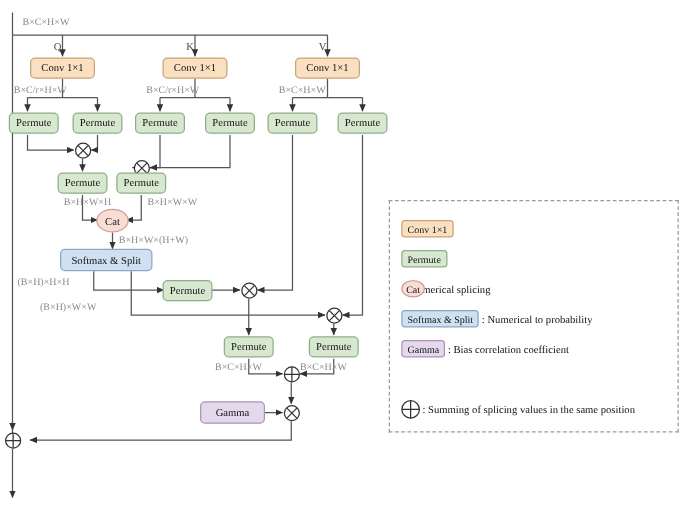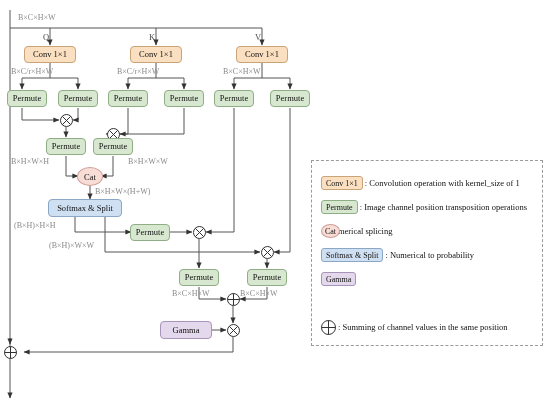--- a/index.html
+++ b/index.html
@@ -200,31 +200,31 @@
   <div class="op" style="left:106.5px;top:127.5px;">
     <svg width="13" height="13">
         <circle cx="6.5" cy="6.5" r="6" fill="#fff" stroke="#333" stroke-width="1"></circle>
       <path d="M2.3,2.3 L10.7,10.7 M10.7,2.3 L2.3,10.7" stroke="#333" stroke-width="1"></path>
       </svg>
   </div>
 
   <div class="node permute" style="left:46px;top:138px;width:40px;height:17px;">Permute</div>
   <div class="node permute" style="left:93px;top:138px;width:40px;height:17px;">Permute</div>
 
-  <div class="lbl" style="left:11px;top:158px;">B×H×W×H</div>
-  <div class="lbl" style="left:128px;top:158px;text-align:center;">B×H×W×W</div>
+  <div class="lbl" style="left:11px;top:158px;padding-left:40px;">B×H×W×H</div>
+  <div class="lbl" style="left:118px;top:158px;text-align:center;">B×H×W×W</div>
 
   <div class="cat" style="left:77px;top:167px;">Cat</div>
 
   <div class="lbl" style="left:95px;top:188px;">B×H×W×(H+W)</div>
 
   <div class="node softmax" style="left:48px;top:199px;width:74px;height:18px;">Softmax &amp; Split</div>
 
   <div class="lbl" style="left:14px;top:222px;">(B×H)×H×H</div>
-  <div class="lbl" style="left:49px;top:242px;">(B×H)×W×W</div>
+  <div class="lbl" style="left:32px;top:242px;">(B×H)×W×W</div>
 
   <div class="node permute" style="left:130px;top:224px;width:40px;height:17px;">Permute</div>
 
   <div class="op" style="left:192.5px;top:225.5px;">
     <svg width="13" height="13">
         <circle cx="6.5" cy="6.5" r="6" fill="#fff" stroke="#333" stroke-width="1"></circle>
       <path d="M2.3,2.3 L10.7,10.7 M10.7,2.3 L2.3,10.7" stroke="#333" stroke-width="1"></path>
       </svg>
   </div>
   <div class="op" style="left:260.5px;top:245.5px;">
@@ -260,48 +260,47 @@
     <svg width="13" height="13">
         <circle cx="6.5" cy="6.5" r="6" fill="#fff" stroke="#333" stroke-width="1"></circle>
       <path d="M0.5,6.5 L12.5,6.5 M6.5,0.5 L6.5,12.5" stroke="#333" stroke-width="1"></path>
       </svg>
   </div>
 
   <div id="legend">
 
     <div class="leg-row" style="top:14px;">
       <span class="leg-key conv">Conv 1×1</span>
-      <span class="leg-txt">: Convolution operation with kernel_size of 1</span>
     </div>
 
     <div class="leg-row" style="top:38px;">
       <span class="leg-key permute">Permute</span>
-      <span class="leg-txt">: Image channel position transposition operations</span>
     </div>
 
     <div class="leg-row" style="top:62px;">
       <span class="leg-key cat">Cat</span>
       <span class="leg-txt">: Numerical splicing</span>
     </div>
 
     <div class="leg-row" style="top:86px;">
       <span class="leg-key softmax">Softmax &amp; Split</span>
       <span class="leg-txt">: Numerical to probability</span>
     </div>
 
     <div class="leg-row" style="top:110px;">
       <span class="leg-key gamma">Gamma</span>
+      <span class="leg-txt">: Bias correlation coefficient</span>
     </div>
 
 
     <div class="leg-row" style="top:158px;">
       <span class="leg-circ">
         <svg width="15" height="15">
             <circle cx="7.5" cy="7.5" r="7" fill="#fff" stroke="#333" stroke-width="1"></circle>
           <path d="M0.5,7.5 L14.5,7.5 M7.5,0.5 L7.5,14.5" stroke="#333" stroke-width="1"></path>
           </svg>
       </span>
-      <span class="leg-txt">: Summing of channel values in the same position</span>
+      <span class="leg-txt">: Summing of splicing values in the same position</span>
     </div>
 
   </div>
 
 </div>
 
 </body></html>

